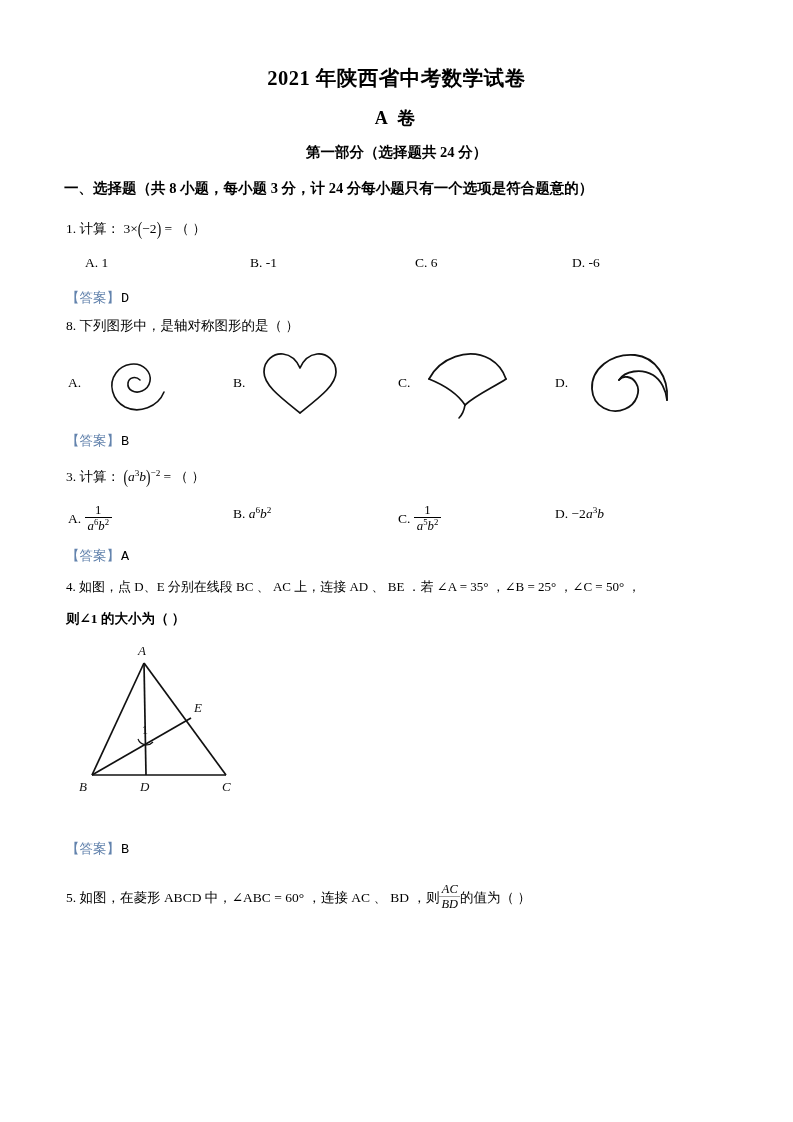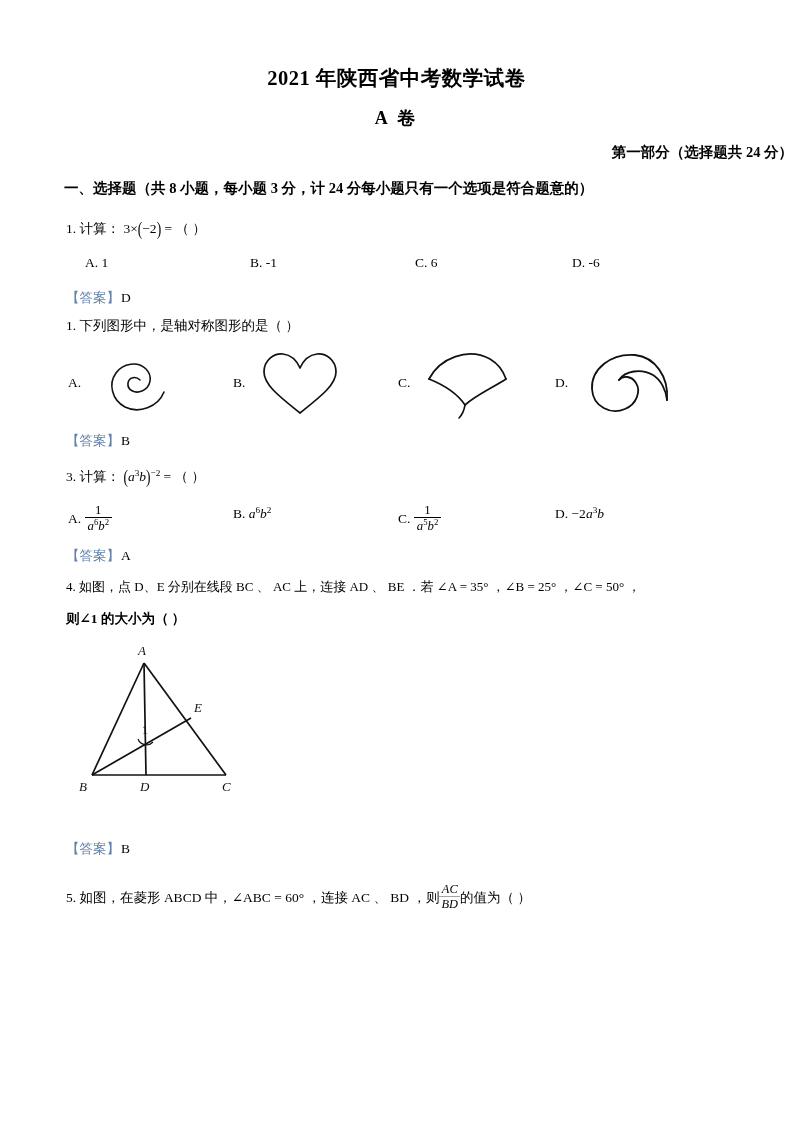--- a/index.html
+++ b/index.html
@@ -41,21 +41,21 @@
     text-align: center;
     font-size: 18px;
     font-weight: bold;
     letter-spacing: 3px;
   }
   .part-title {
     position: absolute;
     top: 143px;
     left: 0;
     width: 793px;
-    text-align: right;
+    text-align: center;
     font-size: 14.5px;
     font-weight: bold;
   }
   .section-head {
     position: absolute;
     top: 179px;
     left: 64px;
     font-size: 14.5px;
     font-weight: bold;
     white-space: nowrap;
@@ -83,20 +83,21 @@
   .opt-a { left: 68px; }
   .opt-b { left: 233px; }
   .opt-c { left: 398px; }
   .opt-d { left: 555px; }
 
   .answer-row {
     position: absolute;
     left: 66px;
     font-size: 13.5px;
     white-space: nowrap;
+    font-family: Liberation Mono, monospace;
   }
   .answer-label {
     color: #6383ad;
   }
   .answer-value {
     color: #000000;
     margin-left: 1px;
   }
 
   
@@ -192,21 +193,21 @@
     <div class="opt opt-d">
       <span>D.</span>
       <span>-6</span>
     </div>
   </div>
 
   <div class="answer-row" style="top:289px;">
     <span class="answer-label">【答案】</span><span class="answer-value">D</span>
   </div>
 
-  <div class="q-stem" style="top:316px; left:66px;">1.  下列图形中，是轴对称图形的是（    ）</div>
+  <div class="q-stem" style="top:316px; left:66px;">8.  下列图形中，是轴对称图形的是（    ）</div>
 
   <div class="opt-row" style="top:375px;">
     <div class="opt opt-a">
       <span>A.</span>
     </div>
     <div class="opt opt-b">
       <span>B.</span>
     </div>
     <div class="opt opt-c">
       <span>C.</span>

